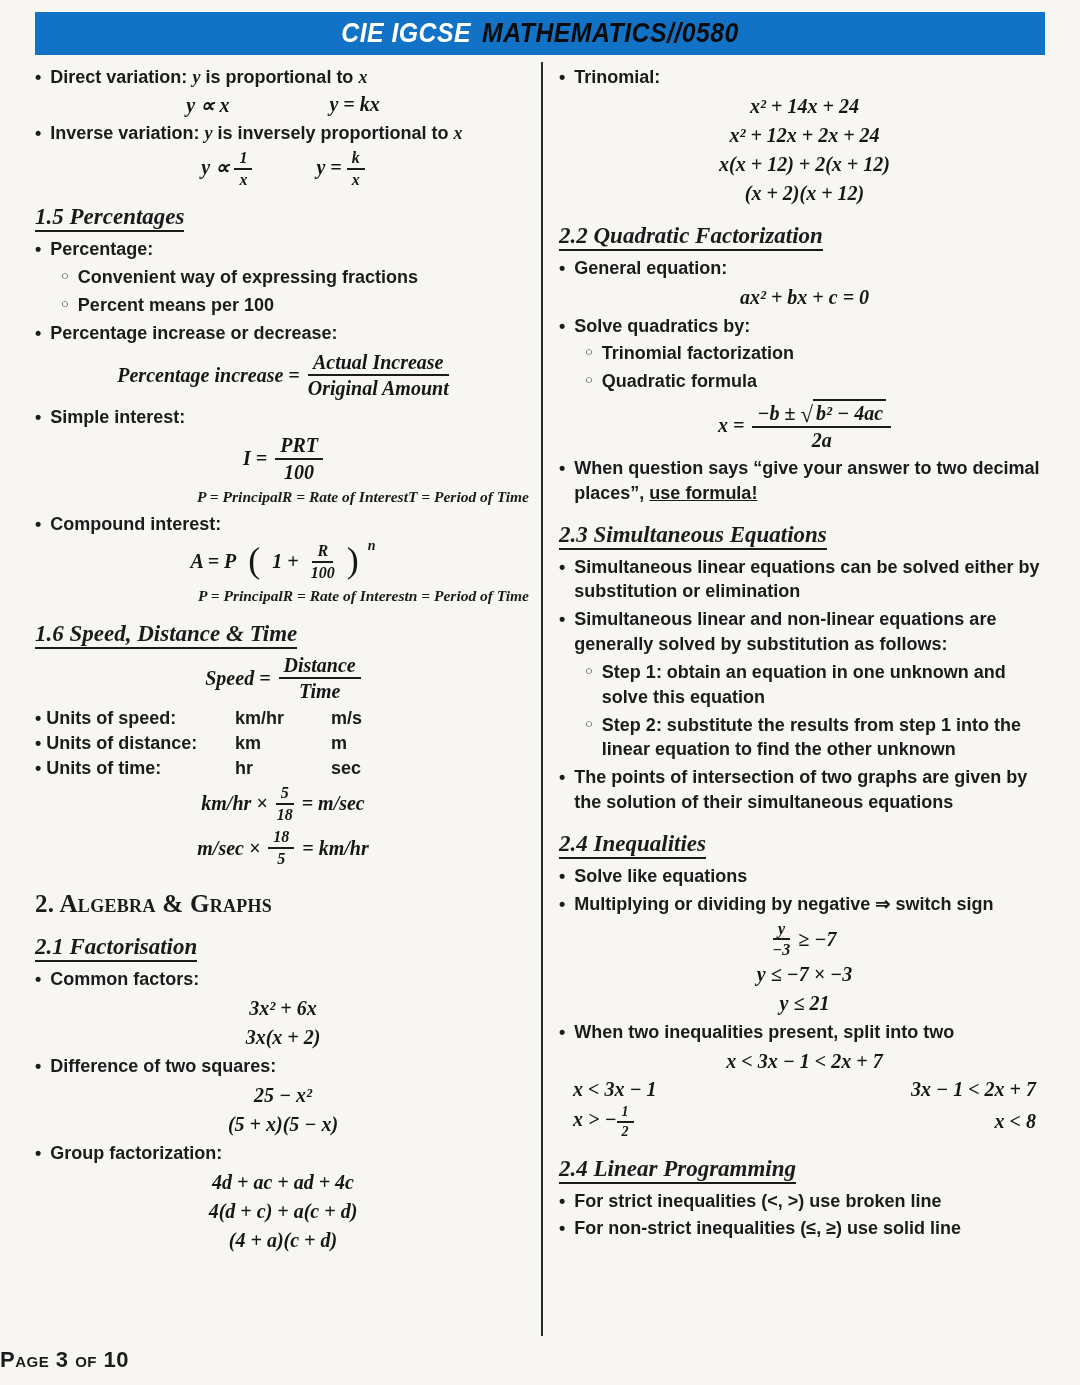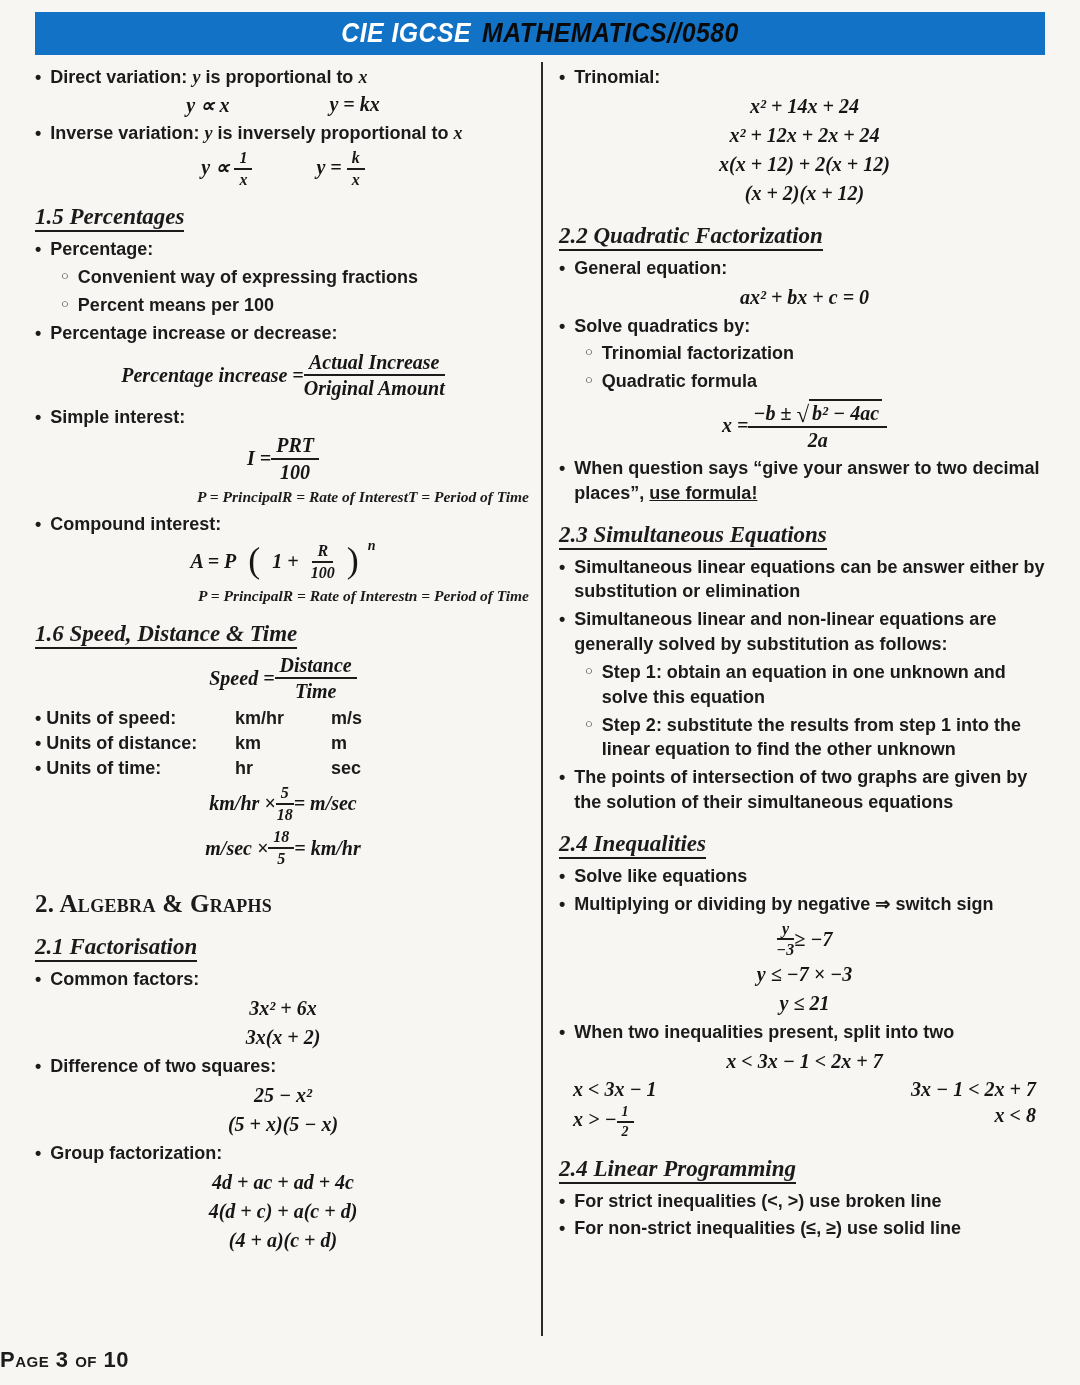--- a/index.html
+++ b/index.html
@@ -24,39 +24,39 @@
   .col-right { flex:1; padding-left:16px; box-sizing:border-box; }
   
   .b   { display:flex; gap:9px; line-height:1.38; margin:3px 0; font-size:18px; font-weight:700; }
   .b .dot { flex:0 0 auto; }
   .sub { margin-left:26px; font-weight:700; }
   .sub .dot { font-size:13px; position:relative; top:2px; }
   .txt { flex:1; }
   .mvar { font-family:"Liberation Serif", serif; font-style:italic; font-weight:600; }
   .math { font-family:"Liberation Serif", serif; font-style:italic; font-weight:600; font-size:20px; color:#161616; }
   .mline { text-align:center; line-height:1.35; margin:2px 0; }
-  .mrow  { display:flex; justify-content:center; align-items:center; margin:5px 0; }
+  .mrow  { display:flex; justify-content:center; align-items:center; gap:8px; margin:5px 0; }
   .frac { display:inline-flex; flex-direction:column; align-items:center; line-height:1.12; vertical-align:middle; }
   .frac .num { border-bottom:2px solid #1c1c1c; padding:0 5px 1px; }
   .frac .den { padding-top:1px; }
   .frac.small { font-size:16px; }
   .heading { font-family:"Liberation Serif", serif; font-style:italic; font-weight:800; font-size:23px; margin:16px 0 7px; }
   .heading .hu { border-bottom:2.5px solid #1b1b1b; padding-bottom:1px; }
   .alg-heading { font-family:"Liberation Serif", serif; font-weight:800; font-size:25px; font-variant:small-caps; margin:22px 0 4px; letter-spacing:0.3px; }
   .defs { display:flex; justify-content:flex-end; font-family:"Liberation Serif", serif; font-style:italic;
           font-weight:600; font-size:15.5px; margin:3px 2px 6px; }
   .units { display:flex; font-size:18px; font-weight:700; margin:4px 0; }
   .units .ul { width:200px; } .units .ua { width:96px; }
   .bigp { font-size:36px; font-weight:400; font-style:normal; line-height:0.9; position:relative; top:-2px; }
   .exp  { font-size:14px; position:relative; top:-16px; margin-left:-3px; }
   .qnum { display:flex; align-items:flex-end; }
   .rad  { font-style:normal; font-size:23px; line-height:1; position:relative; top:1px; }
   .sqrt-bar { border-top:2px solid #1c1c1c; padding:1px 3px 0; }
   .note-underline { text-decoration:underline; }
-  .split-row { display:flex; justify-content:space-between; padding:0 14px; margin:3px 0; align-items:flex-start; }
+  .split-row { display:flex; justify-content:space-between; padding:0 14px; margin:3px 0; align-items:center; }
   .footer { position:absolute; bottom:12px; left:0; right:0; text-align:left;
             font-variant:small-caps; font-weight:800; font-size:22px; letter-spacing:0.5px; }
 </style>
 </head>
 <body>
 
 <div class="page">
 
   <div class="topbar" id="topbar" style="background: rgb(18, 115, 198);">
     <div class="topbar-inner">
@@ -272,21 +272,21 @@
 
       <div class="b">
         <span class="dot">•</span>
         <span class="txt"><span>When question says “give your answer to two decimal places”, </span><span class="note-underline">use formula!</span></span>
       </div>
 
       <div class="heading"><span class="hu">2.3 Simultaneous Equations</span></div>
 
       <div class="b">
         <span class="dot">•</span>
-        <span class="txt">Simultaneous linear equations can be answer either by substitution or elimination</span>
+        <span class="txt">Simultaneous linear equations can be solved either by substitution or elimination</span>
       </div>
       <div class="b">
         <span class="dot">•</span>
         <span class="txt">Simultaneous linear and non-linear equations are generally solved by substitution as follows:</span>
       </div>
       <div class="b sub">
         <span class="dot">○</span>
         <span class="txt">Step 1: obtain an equation in one unknown and solve this equation</span>
       </div>
       <div class="b sub">

